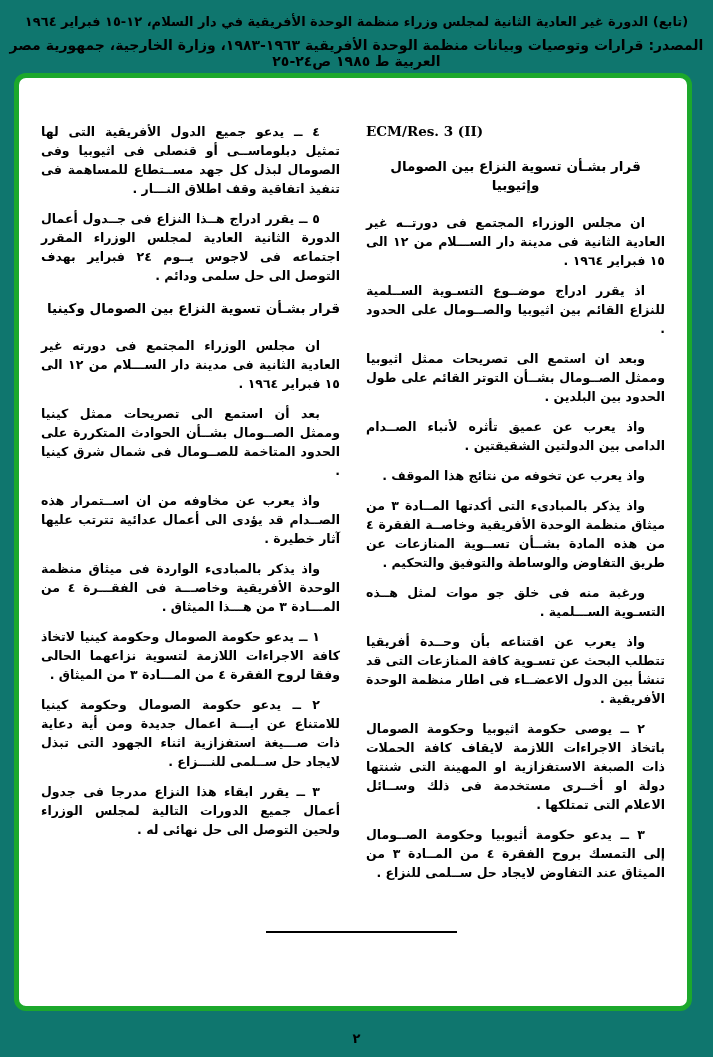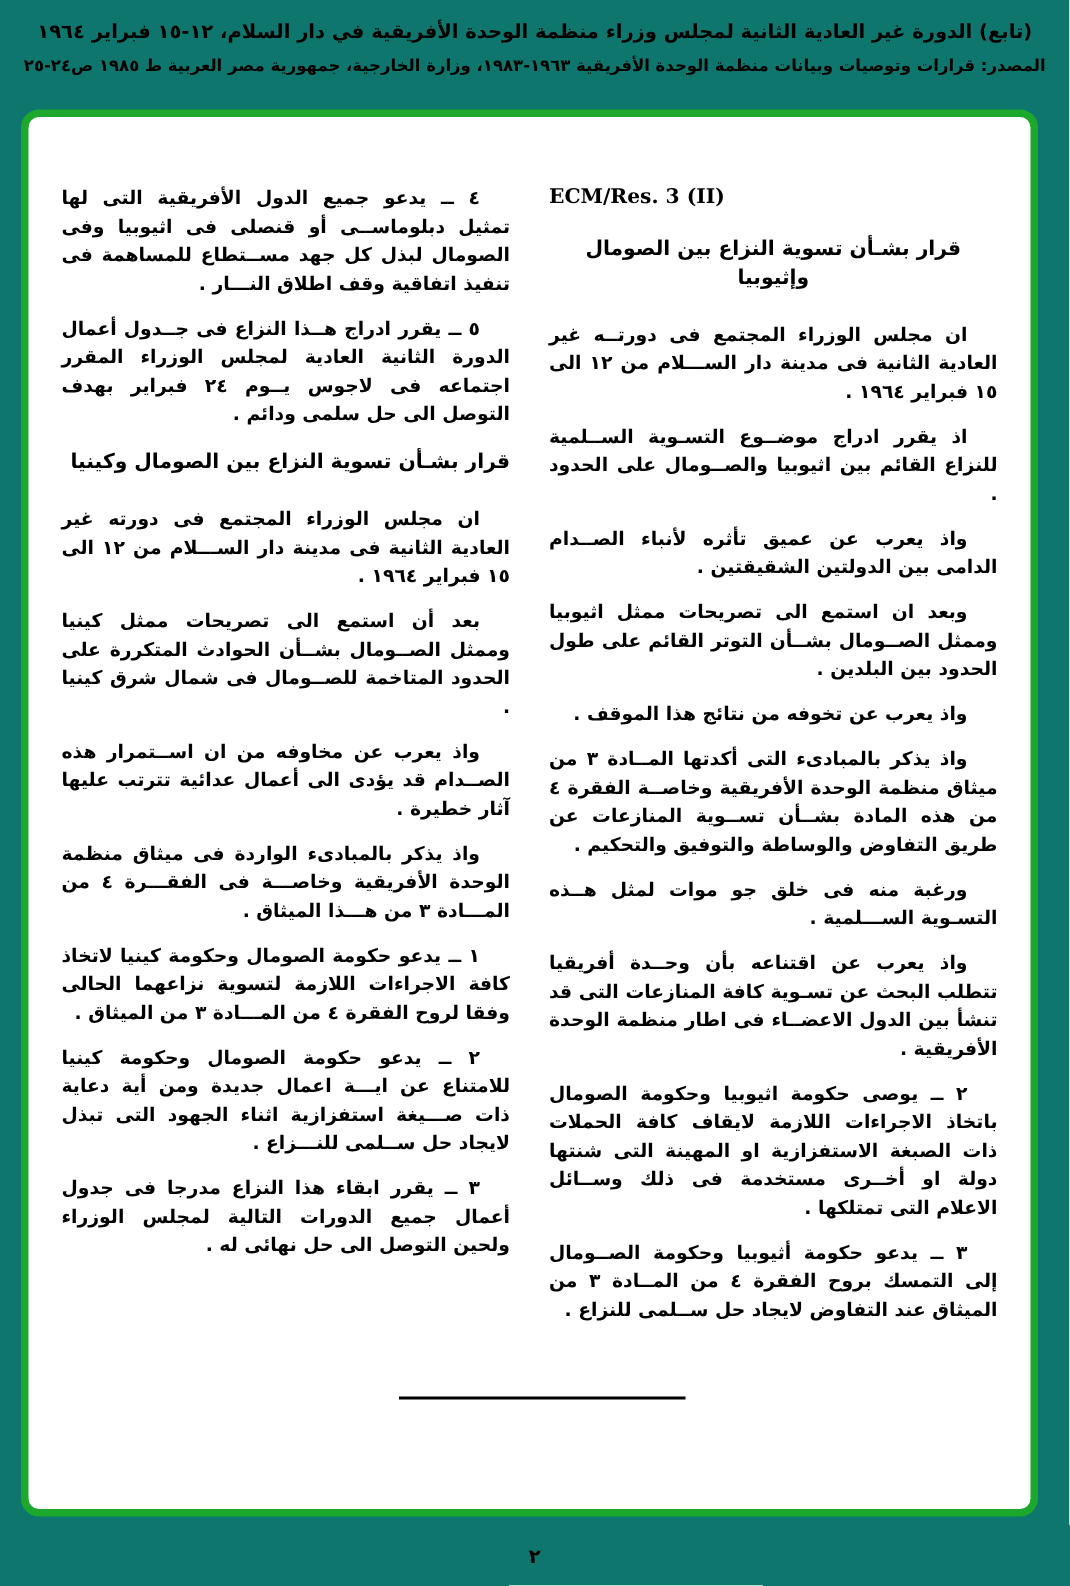--- a/index.html
+++ b/index.html
@@ -19,21 +19,21 @@
     left: 0; right: 0;
     text-align: center;
     direction: rtl;
   }
   .header-line1 {
     font-size: 13px;
     font-weight: bold;
     letter-spacing: 0;
   }
   .header-line2 {
-    font-size: 11px;
+    font-size: 14px;
     font-weight: bold;
     margin-top: 8px;
   }
   .frame {
     position: absolute;
     left: 14px;
     top: 73px;
     width: 678px;
     height: 938px;
     border: 5px solid #1ca82c;
@@ -106,22 +106,22 @@
   </div>
 
   <div class="frame">
     <div class="content">
 
       <div class="column">
         <div class="doc-ref">ECM/Res. 3 (II)</div>
         <div class="res-title">قرار بشـأن تسوية النزاع بين الصومال وإثيوبيا</div>
         <p class="para">ان مجلس الوزراء المجتمع فى دورتــه غير العادية الثانية فى مدينة دار الســـلام من ١٢ الى ١٥ فبراير ١٩٦٤ .</p>
         <p class="para">اذ يقرر ادراج موضــوع التسـوية الســلمية للنزاع القائم بين اثيوبيا والصــومال على الحدود .</p>
+        <p class="para">وبعد ان استمع الى تصريحات ممثل اثيوبيا وممثل الصــومال بشــأن التوتر القائم على طول الحدود بين البلدين .</p>
         <p class="para">واذ يعرب عن عميق تأثره لأنباء الصــدام الدامى بين الدولتين الشقيقتين .</p>
-        <p class="para">وبعد ان استمع الى تصريحات ممثل اثيوبيا وممثل الصــومال بشــأن التوتر القائم على طول الحدود بين البلدين .</p>
         <p class="para">واذ يعرب عن تخوفه من نتائج هذا الموقف .</p>
         <p class="para">واذ يذكر بالمبادىء التى أكدتها المــادة ٣ من ميثاق منظمة الوحدة الأفريقية وخاصــة الفقرة ٤ من هذه المادة بشــأن تســوية المنازعات عن طريق التفاوض والوساطة والتوفيق والتحكيم .</p>
         <p class="para">ورغبة منه فى خلق جو موات لمثل هــذه التسـوية الســـلمية .</p>
         <p class="para">واذ يعرب عن اقتناعه بأن وحــدة أفريقيا تتطلب البحث عن تسـوية كافة المنازعات التى قد تنشأ بين الدول الاعضــاء فى اطار منظمة الوحدة الأفريقية .</p>
         <p class="para">٢ ــ يوصى حكومة اثيوبيا وحكومة الصومال باتخاذ الاجراءات اللازمة لايقاف كافة الحملات ذات الصبغة الاستفزازية او المهينة التى شنتها دولة او أخــرى مستخدمة فى ذلك وســائل الاعلام التى تمتلكها .</p>
         <p class="para">٣ ــ يدعو حكومة أثيوبيا وحكومة الصــومال إلى التمسك بروح الفقرة ٤ من المــادة ٣ من الميثاق عند التفاوض لايجاد حل ســلمى للنزاع .</p>
       </div>
 
       <div class="column">
         <p class="para">٤ ــ يدعو جميع الدول الأفريقية التى لها تمثيل دبلوماســى أو قنصلى فى اثيوبيا وفى الصومال لبذل كل جهد مســتطاع للمساهمة فى تنفيذ اتفاقية وقف اطلاق النـــار .</p>

